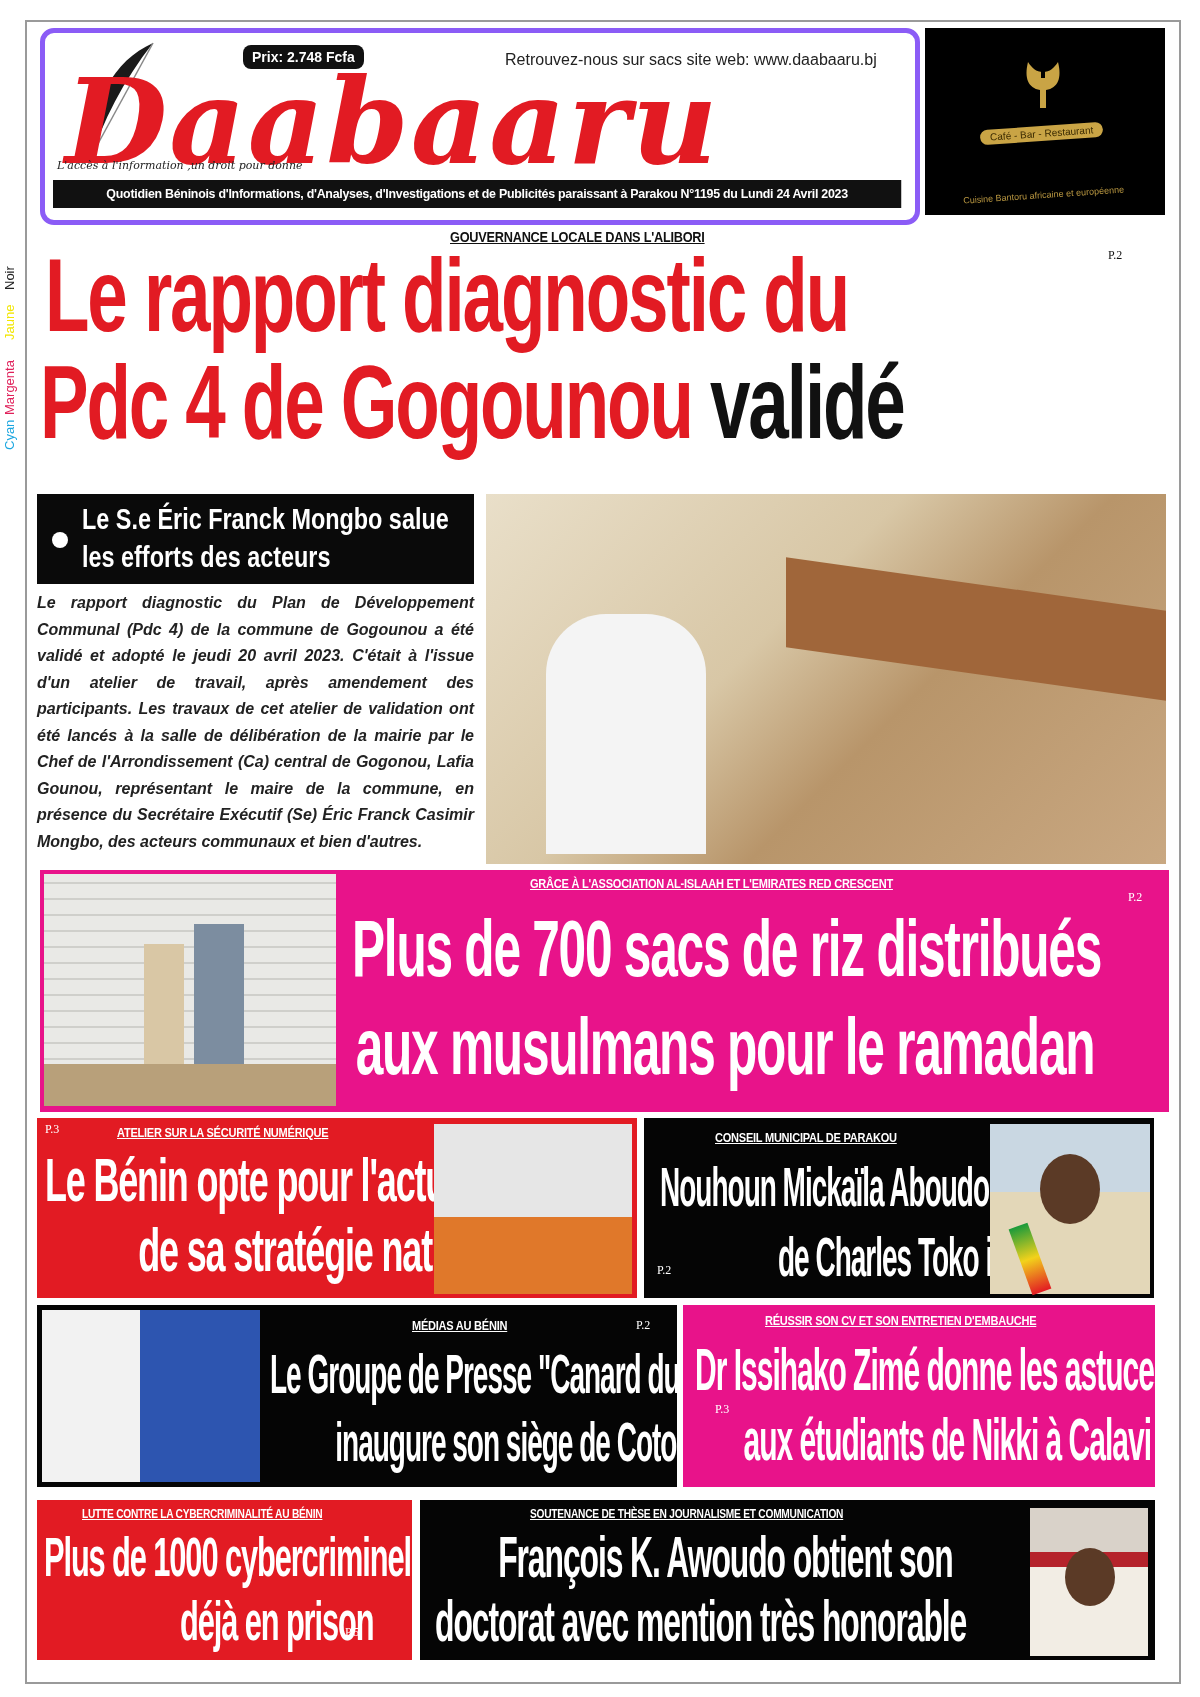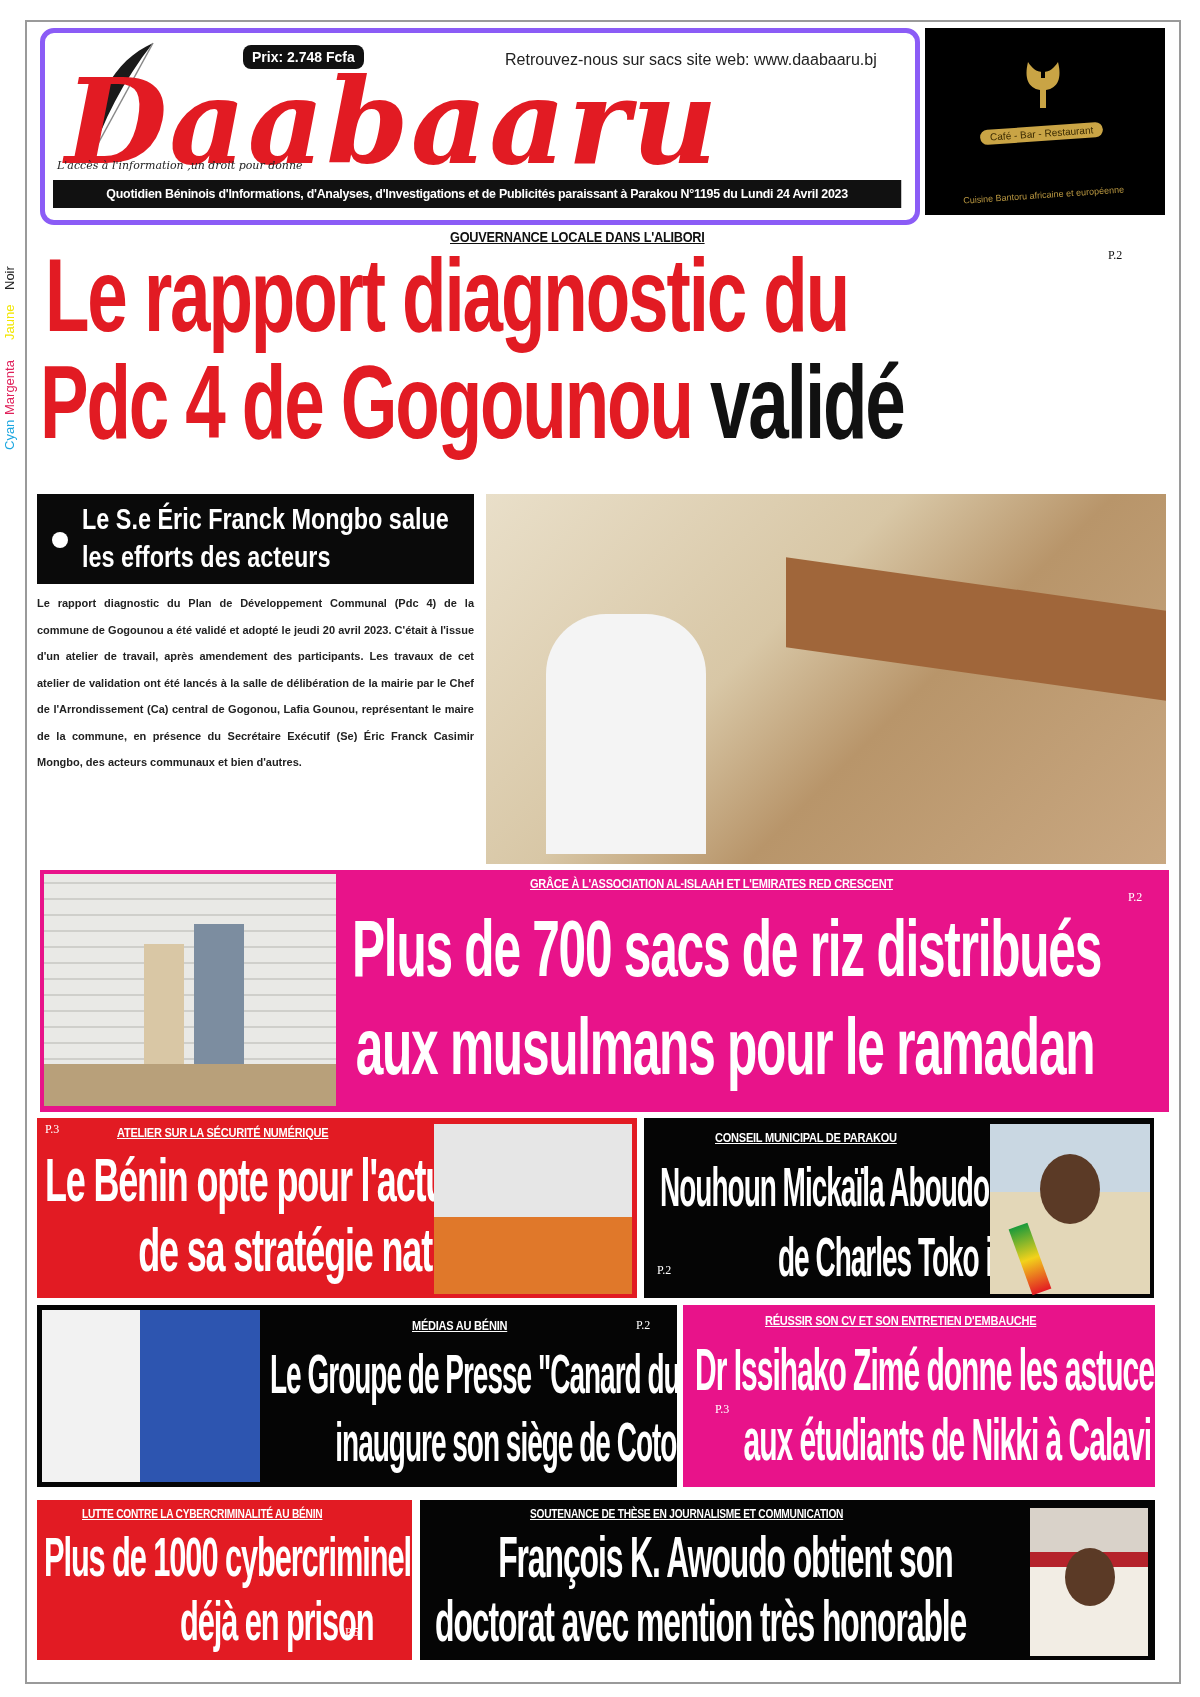--- a/index.html
+++ b/index.html
@@ -27,21 +27,21 @@
 
   .top-kicker{left:450px;top:228px;font-size:15px;color:#111;transform:scaleX(0.85);transform-origin:left;}
   .pref-main{left:1108px;top:248px;color:#111;}
   .h1{left:45px;top:248px;color:#e21b23;font-size:104px;line-height:95px;font-weight:900;transform:scaleX(0.7);white-space:nowrap;letter-spacing:-3px;}
   .h1b{left:40px;top:355px;color:#e21b23;font-size:104px;line-height:95px;font-weight:900;transform:scaleX(0.7);white-space:nowrap;letter-spacing:-3px;}
   .h1b .blk{color:#111;}
 
   .sub-box{left:37px;top:494px;width:437px;height:90px;background:#0a0a0a;color:#fff;}
   .sub-box .dot{position:absolute;left:15px;top:38px;width:16px;height:16px;border-radius:50%;background:#fff;}
   .sub-box .txt{position:absolute;left:45px;top:6px;font-size:30px;line-height:38px;font-weight:bold;transform:scaleX(0.78);transform-origin:left top;white-space:nowrap;}
-  .lede{left:37px;top:590px;width:437px;font-size:11px;line-height:26.5px;font-weight:bold;color:#222;text-align:justify;}
+  .lede{left:37px;top:590px;width:437px;font-size:16px;line-height:26.5px;font-style:italic;font-weight:bold;color:#222;text-align:justify;}
   .photo-main{left:486px;top:494px;width:680px;height:370px;background:linear-gradient(135deg,#e9dfc9 0%,#d8c7a6 40%,#b8956a 60%,#c9a882 100%);overflow:hidden;}
 
   .pink-band{left:40px;top:870px;width:1125px;height:238px;background:#e8138a;border:2px solid #e8138a;}
   .photo-rice{left:44px;top:874px;width:292px;height:232px;background:repeating-linear-gradient(0deg,#e9e9e6 0 14px,#cfcfcb 14px 16px);}
   .k-pink{left:530px;top:876px;font-size:13px;color:#fff;transform:scaleX(0.85);transform-origin:left;}
   .pref-pink{left:1128px;top:890px;color:#fff;}
   .h-pink{left:352px;top:900px;color:#fff;font-size:80px;line-height:98px;transform:scaleX(0.62);white-space:nowrap;text-align:left;}
 
   .red-box{left:37px;top:1118px;width:600px;height:180px;background:#e21b23;}
   .k-red1{left:117px;top:1125px;font-size:13px;color:#fff;transform:scaleX(0.85);transform-origin:left;}

